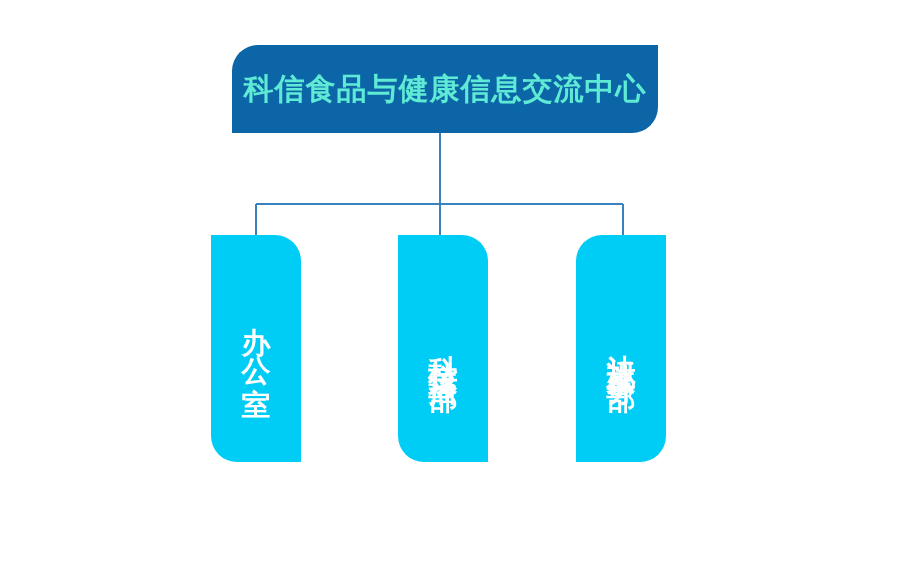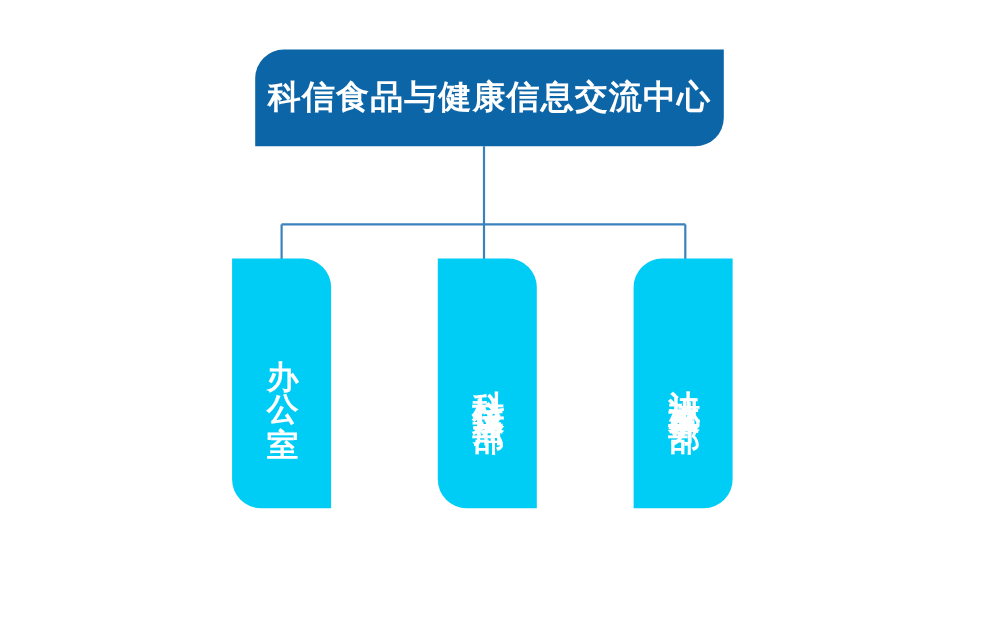--- a/index.html
+++ b/index.html
@@ -43,21 +43,21 @@
     border-top-left-radius: 26px;
     border-top-right-radius: 0px;
     border-bottom-right-radius: 26px;
     border-bottom-left-radius: 0px;
     display: flex;
     align-items: center;
     justify-content: center;
     box-sizing: border-box;
   }
   .root-label {
-    color: #ffffff;
+    color: #5eead4;
     font-size: 30px;
     font-weight: bold;
     letter-spacing: 1px;
     line-height: 1;
     white-space: nowrap;
     text-align: center;
   }
 
   
   .child-node {

